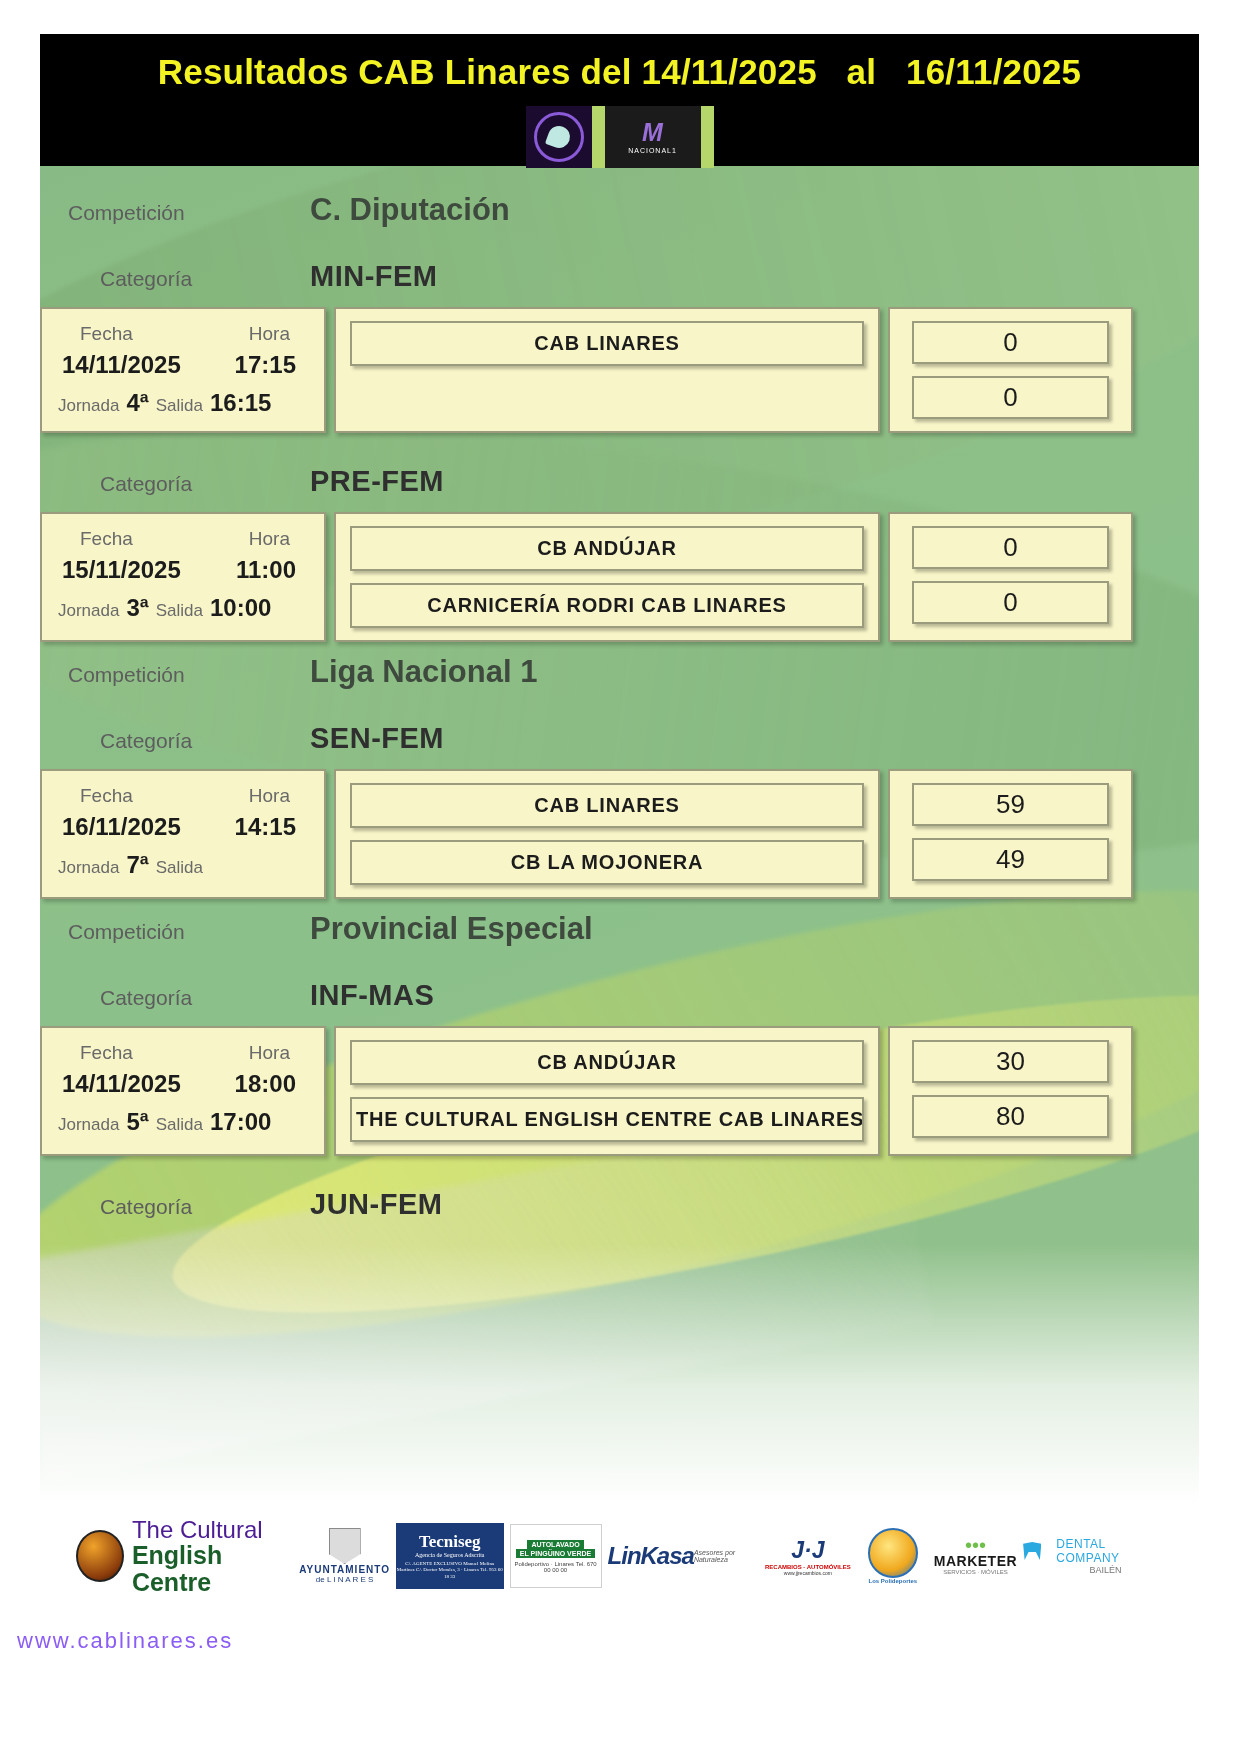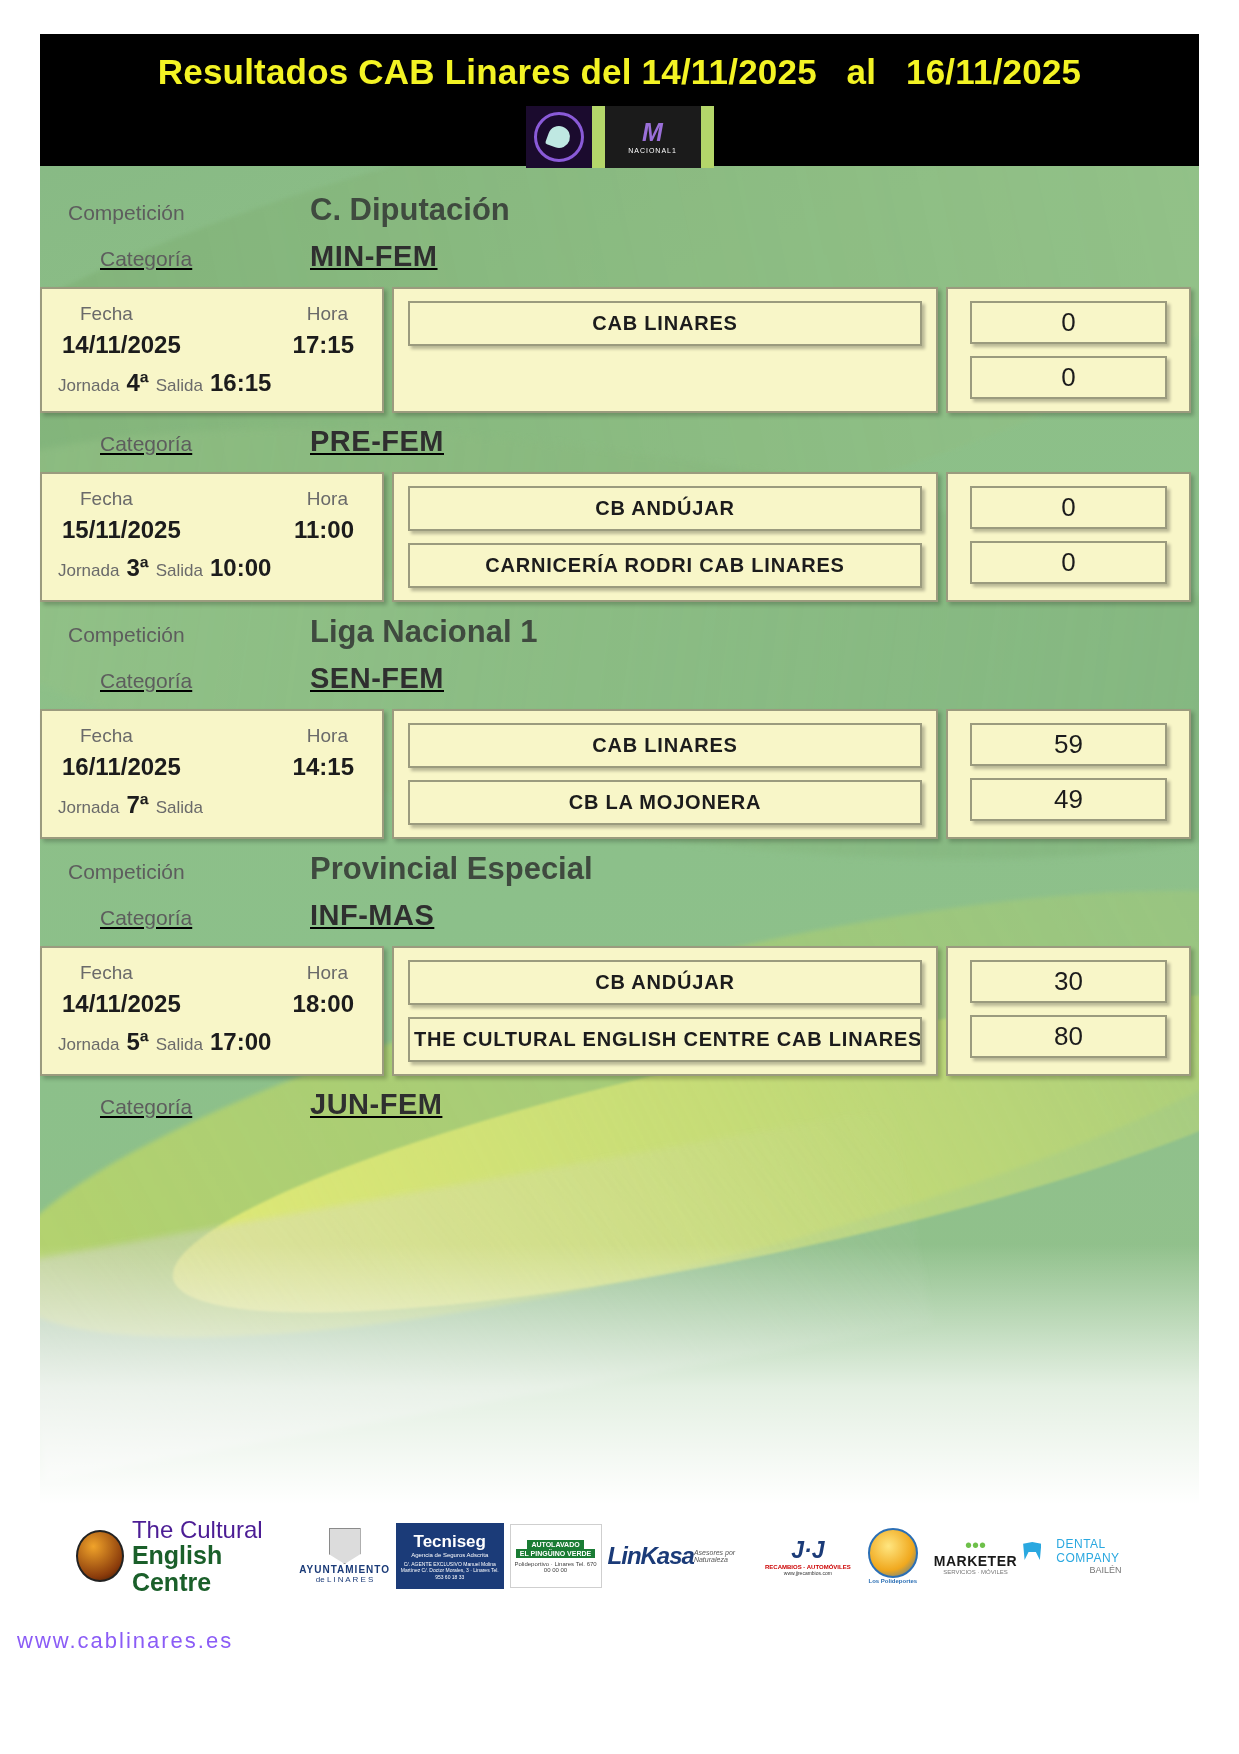--- a/index.html
+++ b/index.html
@@ -178,37 +178,37 @@
     font-size: 31px;
     font-weight: bold;
   }
   .val-cat {
     color: #2f2f2f;
     font-size: 29px;
     font-weight: bold;
     letter-spacing: .5px;
   }
   .sp-comp { margin-top: 12px; }
-  .sp-cat { margin-top: 12px; text-decoration: underline; }
+  .sp-cat { margin-top: 32px; }
 
   
   .match {
     display: flex;
     gap: 8px;
     margin-top: 14px;
     margin-bottom: 6px;
   }
   .panel {
     background: #f8f6c8;
     border: 2px solid #9b9b7e;
     box-shadow: 3px 3px 4px rgba(0,0,0,.22);
     box-sizing: border-box;
   }
   .panel-date {
-    width: 344px;
+    width: 286px;
     padding: 14px 16px 10px 16px;
   }
   .date-head {
     display: flex;
     justify-content: space-between;
     color: #6a6a6a;
     font-size: 19px;
     padding: 0 18px 0 22px;
   }
   .date-main {
@@ -299,21 +299,21 @@
     width: 30px; height: 34px;
     background: #dcdcdc;
     border: 1px solid #8a8a8a;
     clip-path: polygon(0 0,100% 0,100% 72%,50% 100%,0 72%);
   }
   .sp-ayto .t1 { font-size: 10px; font-weight: bold; color: #1b3b78; letter-spacing: 1px; }
   .sp-ayto .t2 { font-size: 8px; color: #1b3b78; }
 
   .sp-tec {
     flex-direction: column; background: #1b3b78; color: #fff;
-    width: 117px; height: 66px; justify-content: center;
+    width: 117px; height: 66px; justify-content: center; font-family: Liberation Serif, serif;
   }
   .sp-tec .t1 { font-size: 17px; font-weight: bold; }
   .sp-tec .t2 { font-size: 6px; }
   .sp-tec .t3 { font-size: 5px; margin-top: 3px; text-align: center; line-height: 1.25; }
 
   .sp-pin {
     flex-direction: column; width: 98px; height: 62px;
     border: 1px solid #cfcfcf; justify-content: center; background: #fff;
   }
   .sp-pin .b { background: #1a7c34; color: #fff; font-size: 7px; font-weight: bold; padding: 1px 4px; }

